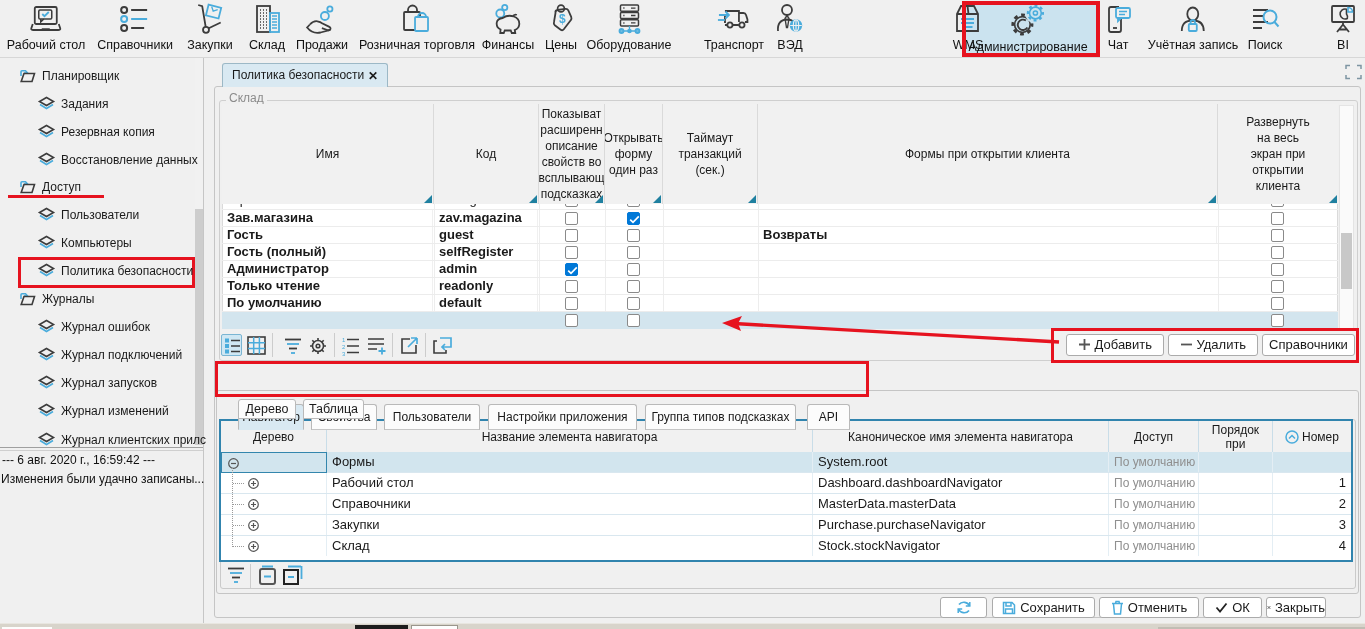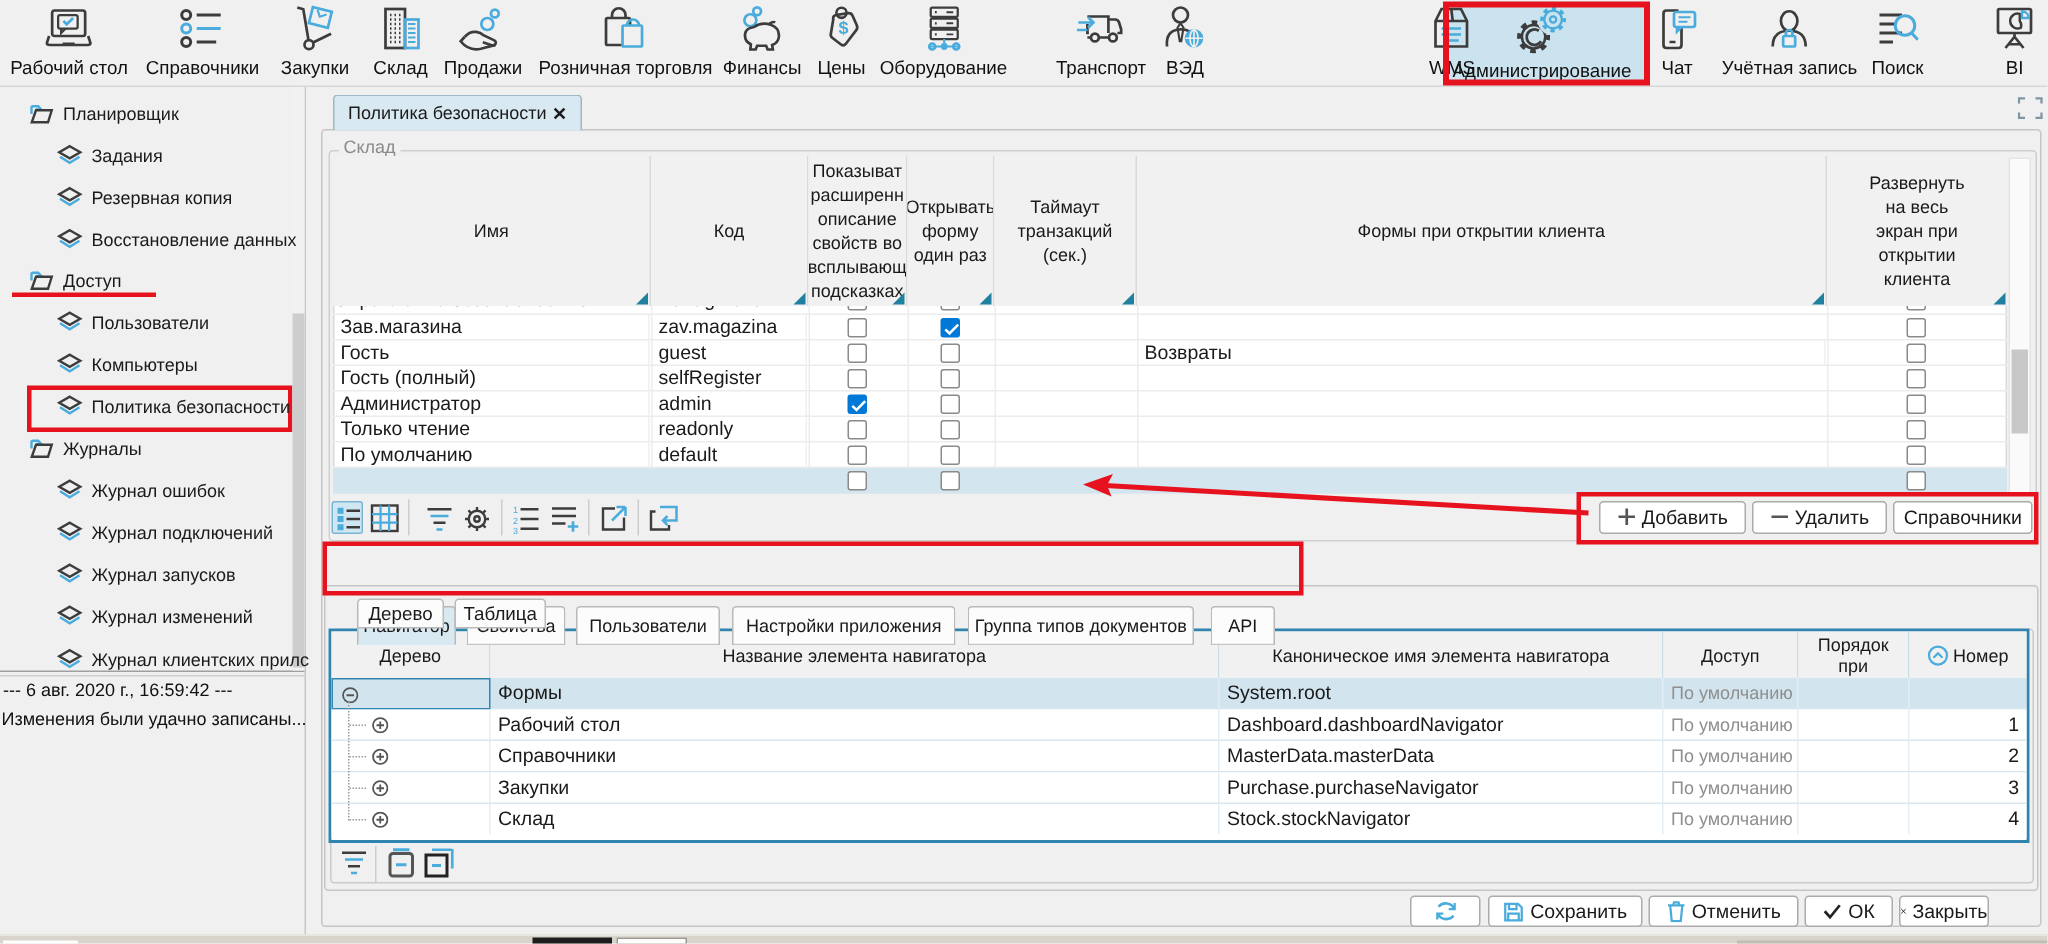--- a/index.html
+++ b/index.html
@@ -32,21 +32,21 @@
 #tab1 .x { position:absolute; right:9px; top:1px; font-weight:bold; font-size:12px; }
 
 
 #grpbox { position:absolute; left:219px; top:100px; width:1139px; height:261px; border:1px solid #cfcfcf; border-radius:3px; }
 #grplbl { position:absolute; left:226px; top:91px; padding:0 3px; font-size:12px; color:#8b8b8b; background:#f0f0f0; }
 
 
 #t1 { position:absolute; left:222px; top:104px; width:1116px; height:225px; background:#fff; border:1px solid #dadada; }
 .t1h { position:absolute; top:104px; height:100px; background:#f1f1f1; border-right:1px solid #dadada; font-size:12px; line-height:16px; text-align:center; display:flex; align-items:center; justify-content:center; overflow:hidden; }
 .t1h .tri { position:absolute; right:1px; bottom:1px; width:0; height:0; border-left:8px solid transparent; border-bottom:8px solid #1f80a0; }
-.t1r { position:absolute; height:17px; border-bottom:1px solid #ececec; font-size:13px; }
+.t1r { position:absolute; height:17px; border-bottom:1px solid #ececec; font-size:13px;font-weight:bold; }
 .t1c { position:absolute; top:0; height:16px; line-height:16px; padding-left:5px; overflow:hidden; border-right:1px solid #f0f0f0; white-space:nowrap; }
 .cb { position:absolute; width:13px; height:13px; top:2px; background:#fff; border:1px solid #8a8a8a; border-radius:2px; }
 .cbc { position:absolute; width:13px; height:13px; top:2px; background:#0078d7; border:1px solid #0078d7; border-radius:2px; }
 .cbc svg { position:absolute; left:1px; top:2px; }
 #t1scroll { position:absolute; left:1339px; top:105px; width:15px; height:224px; background:#fafafa; border:1px solid #e4e4e4; }
 #t1thumb { position:absolute; left:1341px; top:233px; width:11px; height:56px; background:#c8c8c8; }
 
 
 .ic20 { position:absolute; }
 .sep { position:absolute; width:1px; height:24px; background:#cccccc; }
@@ -464,21 +464,21 @@
       </svg> Добавить</div>
 <div class="btn" style="left:1168px;top:334px;width:90px"><svg style="vertical-align:2px" width="13" height="5" viewBox="0 0 13 5">
         <path d="M1 2.5 h11" stroke="#555" stroke-width="1.8"></path>
       </svg> Удалить</div>
 <div class="btn" style="left:1262px;top:334px;width:93px">Справочники</div>
 
 <div class="tabA tabsel" style="left:238px;width:66px">Навигатор</div>
 <div class="tabA" style="left:311px;width:66px">Свойства</div>
 <div class="tabA" style="left:384px;width:96px">Пользователи</div>
 <div class="tabA" style="left:488px;width:149px">Настройки приложения</div>
-<div class="tabA" style="left:645px;width:151px">Группа типов документов</div>
+<div class="tabA" style="left:645px;width:151px">Группа типов подсказках</div>
 <div class="tabA" style="left:807px;width:43px">API</div>
 
 <div id="panelNav"></div>
 <div class="tabB tabsel" style="left:238px;width:58px">Дерево</div>
 <div class="tabB" style="left:303px;width:61px">Таблица</div>
 <div id="panelTree"></div>
 
 <div id="t2"></div>
 <div class="t2h" style="left:221px;width:106px">Дерево</div>
 <div class="t2h" style="left:327px;width:486px">Название элемента навигатора</div>

